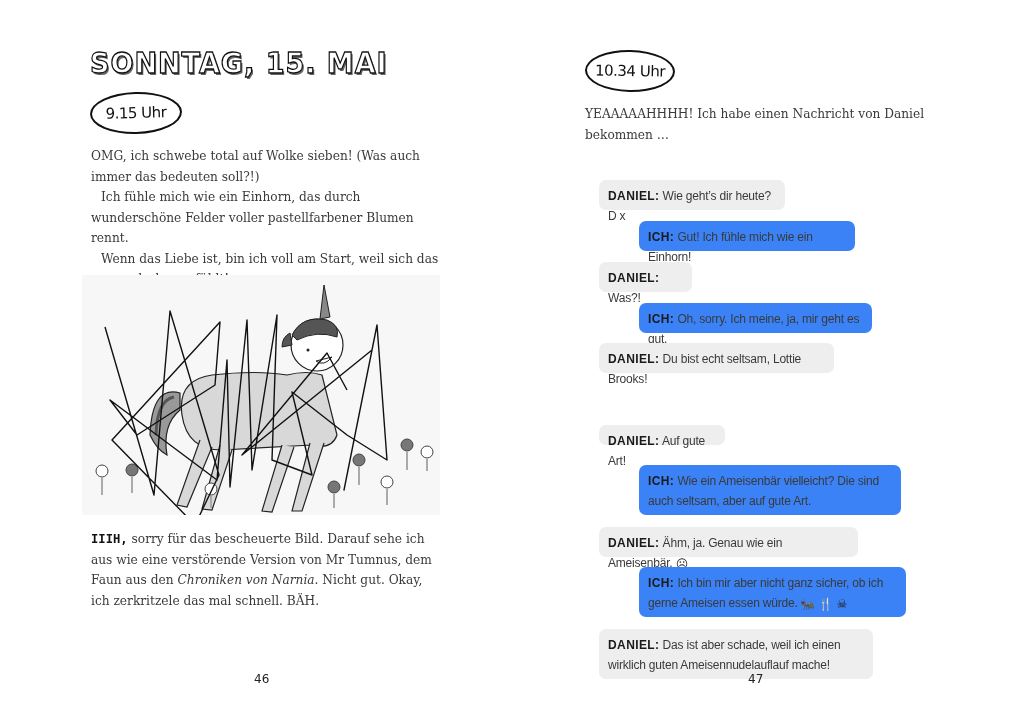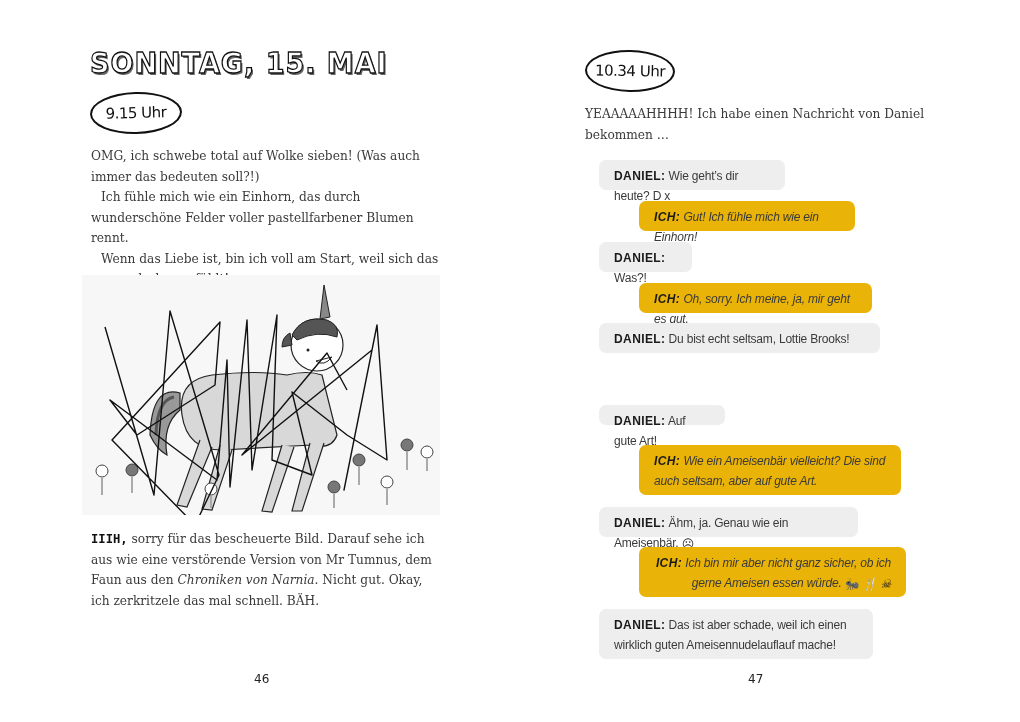--- a/index.html
+++ b/index.html
@@ -23,24 +23,24 @@
   #para-bottom .iiih { font-family:"DejaVu Sans Mono", monospace; font-weight:bold; color:#111; }
   #para-right { left:75px; top:104px; width:352px; }
 
   .illustration { position:absolute; left:82px; top:275px; width:358px; height:240px; background:#f7f7f7; }
 
   .page-number { position:absolute; top:672px; font-family:"DejaVu Sans", sans-serif; font-size:12px; color:#222; }
   #pagenum-left { left:254px; }
   #pagenum-right { left:238px; }
 
   .chat { position:absolute; left:0; top:0; width:510px; height:722px; }
-  .bubble { position:absolute; border-radius:7px; font-family:"Liberation Sans", sans-serif; font-size:12px; line-height:20px; color:#3a3a3a; padding:6px 15px; box-sizing:border-box; letter-spacing:-0.2px; }
+  .bubble { position:absolute; border-radius:7px; font-family:"Liberation Sans", sans-serif; font-size:12px; line-height:20px; color:#3a3a3a; padding:6px 9px; box-sizing:border-box; letter-spacing:-0.2px;margin-top:20px; }
   .bubble .speaker { font-weight:bold; color:#1a1a1a; letter-spacing:0.4px; }
   .daniel { background:#eeeeee; left:89px; }
-  .ich { background:#eab308; left:129px;font-style:italic; }
+  .ich { background:#3b82f6; left:129px; }
   .emoji { display:inline-block; font-size:12px; color:#222; vertical-align:middle; }
 </style>
 </head>
 <body>
 
 <div class="page" id="page-left">
   <div class="day-title">SONNTAG, 15. MAI</div>
   <div class="time-oval" id="time-left">9.15 Uhr</div>
 
   <div class="body-text" id="para-left">
@@ -105,22 +105,22 @@
 
 <div class="page" id="page-right">
   <div class="time-oval" id="time-right">10.34 Uhr</div>
   <div class="body-text" id="para-right">YEAAAAAHHHH! Ich habe einen Nachricht von Daniel bekommen …</div>
 
   <div class="chat">
     <div class="bubble daniel" style="top:160px;width:186px;height:30px;"><span class="speaker">DANIEL:</span><span> Wie geht’s dir heute? D x</span></div>
     <div class="bubble ich" style="top:201px;width:216px;height:30px;"><span class="speaker">ICH:</span><span> Gut! Ich fühle mich wie ein Einhorn!</span></div>
     <div class="bubble daniel" style="top:242px;width:93px;height:30px;"><span class="speaker">DANIEL:</span><span> Was?!</span></div>
     <div class="bubble ich" style="top:283px;width:233px;height:30px;"><span class="speaker">ICH:</span><span> Oh, sorry. Ich meine, ja, mir geht es gut.</span></div>
-    <div class="bubble daniel" style="top:323px;width:281px;height:30px;"><span class="speaker">DANIEL:</span><span> Du bist echt seltsam, Lottie Brooks!</span></div>
+    <div class="bubble daniel" style="top:323px;width:235px;height:30px;"><span class="speaker">DANIEL:</span><span> Du bist echt seltsam, Lottie Brooks!</span></div>
     <div class="bubble daniel" style="top:405px;width:126px;height:20px;"><span class="speaker">DANIEL:</span><span> Auf gute Art!</span></div>
     <div class="bubble ich" style="top:445px;width:262px;height:50px;"><span class="speaker">ICH:</span><span> Wie ein Ameisenbär vielleicht? Die sind auch seltsam, aber auf gute Art.</span></div>
     <div class="bubble daniel" style="top:507px;width:259px;height:30px;"><span class="speaker">DANIEL:</span><span> Ähm, ja. Genau wie ein Ameisenbär.</span> <span class="emoji">☹</span></div>
-    <div class="bubble ich" style="top:547px;width:267px;height:50px;text-align:right;"><span class="speaker">ICH:</span><span> Ich bin mir aber nicht ganz sicher, ob ich gerne Ameisen essen würde.</span> <span class="emoji">🐜 🍴 ☠</span></div>
+    <div class="bubble ich" style="top:547px;width:267px;height:50px;"><span class="speaker">ICH:</span><span> Ich bin mir aber nicht ganz sicher, ob ich gerne Ameisen essen würde.</span> <span class="emoji">🐜 🍴 ☠</span></div>
     <div class="bubble daniel" style="top:609px;width:274px;height:50px;"><span class="speaker">DANIEL:</span><span> Das ist aber schade, weil ich einen wirklich guten Ameisennudelauflauf mache!</span></div>
   </div>
 
   <div class="page-number" id="pagenum-right">47</div>
 </div>
 
 </body></html>

